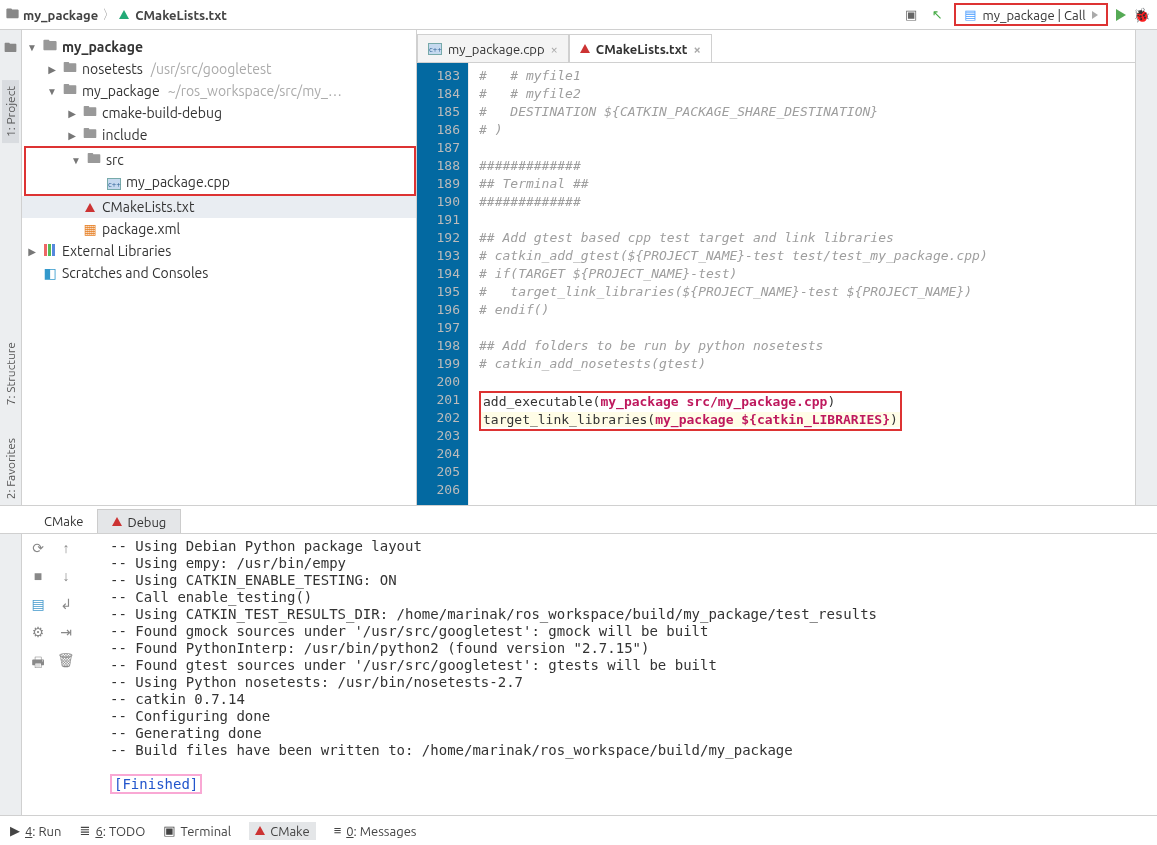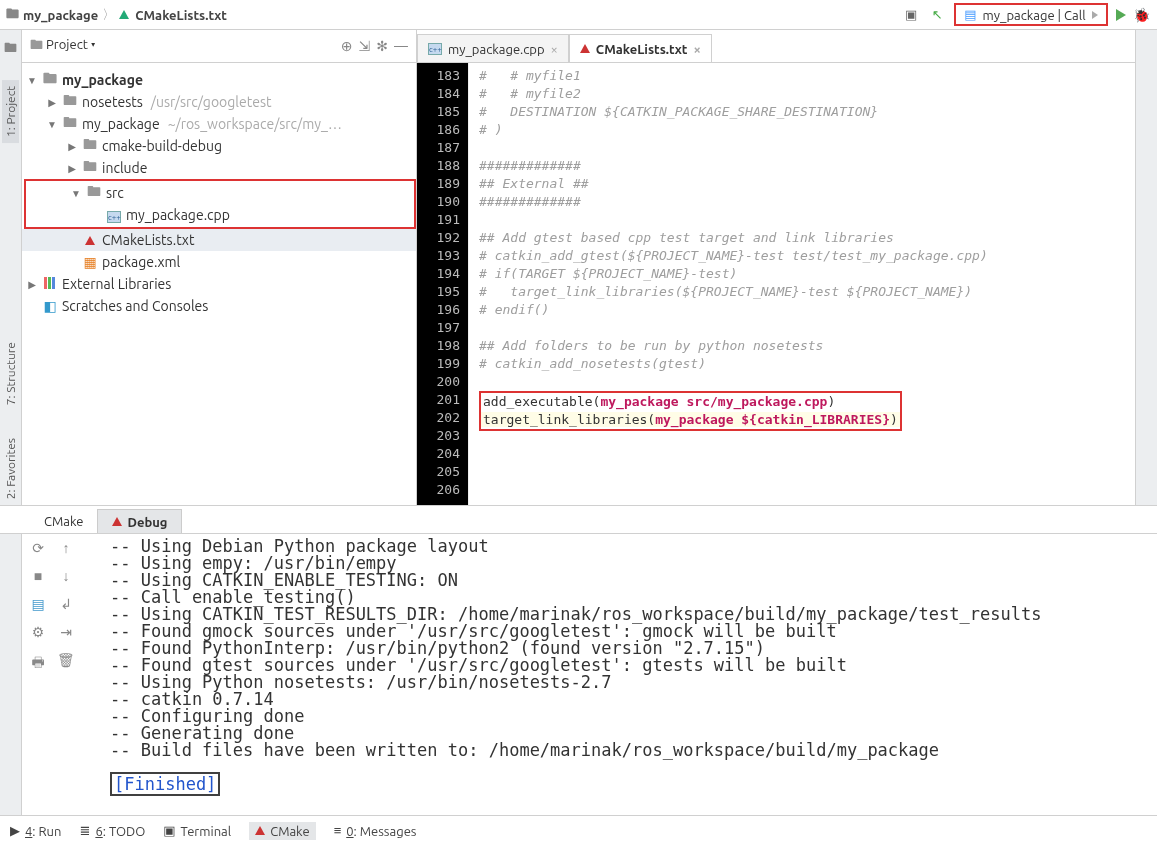--- a/index.html
+++ b/index.html
@@ -37,36 +37,36 @@
 .xml-ico{color:#e67e22;}
 .cmake-tri{width:0;height:0;border-left:5px solid transparent;border-right:5px solid transparent;border-bottom:9px solid #c33;display:inline-block;}
 .lib-ico{display:inline-block;width:14px;height:12px;}
 .lib-ico .bar{display:inline-block;width:3px;height:12px;margin-right:1px;}
 .editor-area { flex: 1; display: flex; flex-direction: column; min-width:0;}
 .editor-tabs { height: 33px; border-bottom: 1px solid #d0d0d0; display:flex; align-items:flex-end;}
 .etab { height:28px; padding:0 10px; display:flex; align-items:center; gap:6px; border:1px solid #d0d0d0; border-bottom:none; background:#f4f4f4; cursor:pointer; font-size:13px;}
 .etab.active { background:#fff; font-weight:bold;}
 .etab .close{color:#aaa;cursor:pointer;}
 .editor-body { flex:1; display:flex; overflow:hidden; background:#fff; font-family: "DejaVu Sans Mono","Consolas",monospace; font-size:13px; }
-.gutter { width:52px; background:#000000; border-right:1px solid #eee; text-align:right; color:#bbb; padding:4px 8px 0 0; line-height:18px;}
+.gutter { width:52px; background:#0369a1; border-right:1px solid #eee; text-align:right; color:#bbb; padding:4px 8px 0 0; line-height:18px;}
 .code { flex:1; padding:4px 0 0 10px; line-height:18px; white-space:pre; color:#333; overflow:auto;}
 .code .comment{color:#9e9e9e; font-style:italic;}
 .code .str{color:#be185d; font-weight:bold;}
 .code .hl-line{background:#fffde7;}
 .code-red-box{border:2px solid #d33; padding:0 2px; display:inline-block;}
 .bottom-panel { height: 310px; border-top:1px solid #d0d0d0; display:flex; flex-direction:column;}
 .bottom-tabs { height:28px; border-bottom:1px solid #d0d0d0; display:flex; align-items:flex-end; padding-left:30px;}
 .btab{height:24px;padding:0 14px;display:flex;align-items:center;gap:5px;cursor:pointer;}
-.btab.active{background:#e4e6e8;border:1px solid #ccc;border-bottom:none;font-weight:bold;}
+.btab.active{background:#e4e6e8;border:1px solid #ccc;border-bottom:none;font-weight:normal;}
 .bottom-body{flex:1;display:flex;min-height:0;}
 .bottom-left-gutter{width:22px;background:#eceef0;border-right:1px solid #d0d0d0;}
 .cmake-toolbar{width:80px;padding:6px; display:flex;flex-wrap:wrap;gap:8px;align-content:flex-start;}
 .cmake-toolbar .tbtn{width:20px;height:20px;color:#888;cursor:pointer;text-align:center;font-size:14px;}
-.cmake-out{flex:1;font-family:"DejaVu Sans Mono",monospace;font-size:17px;line-height:17px;padding:4px 8px;overflow:auto;white-space:pre;color:#333;}
-.finished{color:#2255cc;border:2px solid #404040;padding:0 2px;}
+.cmake-out{flex:1;font-family:"DejaVu Sans Mono",monospace;font-size:14px;line-height:17px;padding:4px 8px;overflow:auto;white-space:pre;color:#333;}
+.finished{color:#2255cc;border:2px solid #f9a8d4;padding:0 2px;}
 .statusbar{height:30px;border-top:1px solid #d0d0d0;display:flex;align-items:center;padding:0 10px;gap:18px;font-size:13px;color:#444;}
 .statusbar .sitem{display:flex;align-items:center;gap:5px;cursor:pointer;}
 .statusbar .sitem.active{background:#e4e6e8;padding:2px 6px;}
 .statusbar .under{text-decoration:underline;}
 .far-right-gutter{width:22px;background:#eceef0;border-left:1px solid #d0d0d0;}
 </style>
 </head>
 <body>
 
 <div class="topbar">
@@ -94,28 +94,20 @@
 
   <div class="left-gutter">
     <span style="color:#888">🖿</span>
     <div class="tab active">1: Project</div>
     <div style="flex:1"></div>
     <div class="tab">7: Structure</div>
     <div class="tab">2: Favorites</div>
   </div>
 
   <div class="proj-panel">
-    <div class="proj-header">
-      <span><span class="folder-ico">🖿</span> <span>Project</span> ▾</span>
-      <span class="spacer"></span>
-      <span class="ico">⊕</span>
-      <span class="ico">⇲</span>
-      <span class="ico">✻</span>
-      <span class="ico">—</span>
-    </div>
     <div class="tree">
       <div class="tree-row bold">
           <span class="arrow">▼</span>
           <span class="ficon folder-ico">🖿</span>
           <span>my_package</span>
         </div>
       <div class="tree-row ind1">
           <span class="arrow">▶</span>
           <span class="ficon folder-ico">🖿</span>
           <span>nosetests</span>
@@ -210,21 +202,21 @@
 204
 205
 206
 </div>
       <div class="code" id="codearea"><span class="comment">#   # myfile1</span>
 <span class="comment">#   # myfile2</span>
 <span class="comment">#   DESTINATION ${CATKIN_PACKAGE_SHARE_DESTINATION}</span>
 <span class="comment"># )</span>
 <span class=""></span>
 <span class="comment">#############</span>
-<span class="comment">## External ##</span>
+<span class="comment">## Terminal ##</span>
 <span class="comment">#############</span>
 <span class=""></span>
 <span class="comment">## Add gtest based cpp test target and link libraries</span>
 <span class="comment"># catkin_add_gtest(${PROJECT_NAME}-test test/test_my_package.cpp)</span>
 <span class="comment"># if(TARGET ${PROJECT_NAME}-test)</span>
 <span class="comment">#   target_link_libraries(${PROJECT_NAME}-test ${PROJECT_NAME})</span>
 <span class="comment"># endif()</span>
 <span class=""></span>
 <span class="comment">## Add folders to be run by python nosetests</span>
 <span class="comment"># catkin_add_nosetests(gtest)</span>

